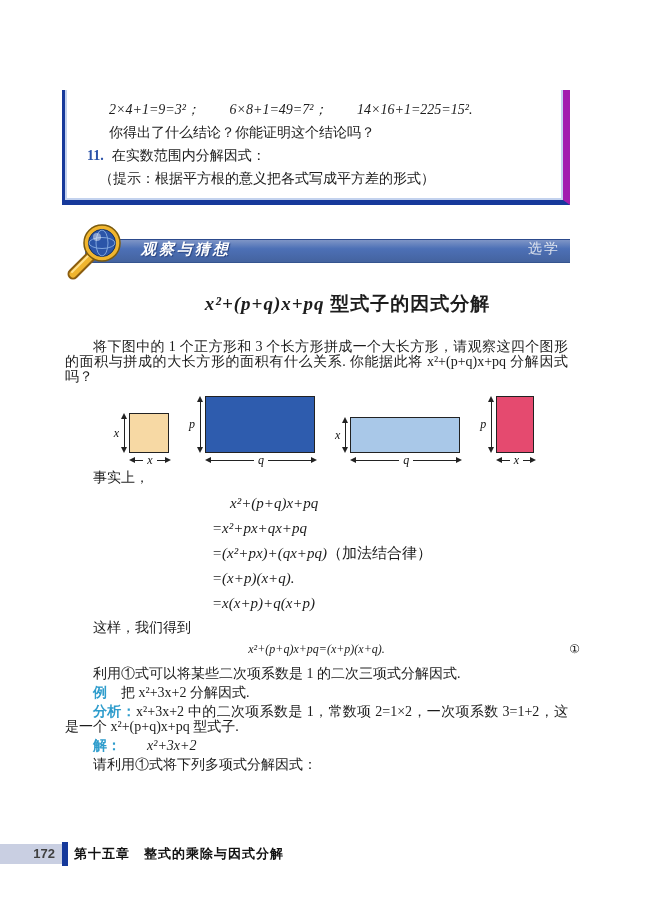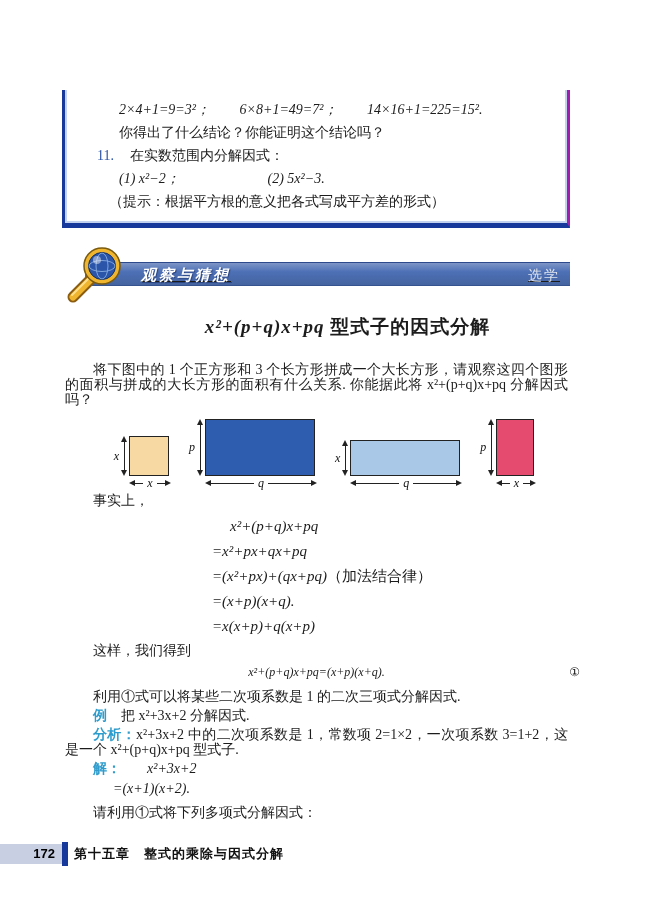--- a/index.html
+++ b/index.html
@@ -7,39 +7,38 @@
   .page {
     position:relative; width:650px; height:910px; background:#fff;
     font-family:"Liberation Serif","DejaVu Serif",serif;
     color:#1c1c1c; font-size:14px; overflow:hidden;
   }
   .math { font-family:"Liberation Serif","DejaVu Serif",serif; font-style:italic; }
 
   
   .exercise-box {
     margin:90px 78px 0 62px; width:508px;
-    border-left:3px solid #16399b; border-right:3px solid #a21caf; border-bottom:5px solid #16399b;
+    border-left:3px solid #16399b; border-right:7px solid #a21caf; border-bottom:5px solid #16399b;
     box-shadow: inset 2px 0 0 #c3d2ee, inset -2px 0 0 #c3d2ee, inset 0 -2px 0 #c3d2ee;
-    padding:8px 10px 10px 32px; line-height:23px;
+    padding:8px 10px 10px 22px; line-height:23px;
   }
   .box-line { margin-left:22px; }
   .eq-sp { display:inline-block; margin-right:26px; }
   .eq-sp:last-child { margin-right:0; }
   .item-line { display:flex; }
-  .item-num { color:#2b52a8; font-weight:normal; margin-right:16px; }
+  .item-num { color:#2b52a8; font-weight:bold; margin-right:8px; }
   .sub-line span:first-child { display:inline-block; width:145px; }
   .hint-line { margin-left:12px; }
 
   
   .banner { position:relative; margin:34px 0 0 85px; width:485px; height:24px;
     background:linear-gradient(180deg,#7e95c6 0%,#4d70b6 40%,#44639f 100%);
     border-top:1px solid #2c4a8c; border-bottom:1px solid #35548f;
-    display:flex; justify-content:space-between; align-items:flex-end;
+    display:flex; justify-content:space-between; align-items:flex-start;
     padding:0 10px 0 56px;
-    text-decoration:underline;
   }
   .banner-title { color:#ffffff; font-weight:bold; font-style:italic; font-size:15px;
     letter-spacing:3px; text-shadow:1px 1px 1px #2a4480; }
   .banner-tag { color:#dde3ee; font-size:14px; letter-spacing:2px; }
   .magnifier { position:absolute; left:-22px; top:-20px; width:64px; height:62px; }
 
   
   .section-title { text-align:center; margin-top:28px; font-size:19px; font-weight:bold; letter-spacing:1px;padding-left:45px; }
 
   
@@ -73,43 +72,39 @@
   .eq-num { position:absolute; right:-12px; top:0; font-style:normal; color:#111; }
 
   .kw { color:#2e9ccc; font-weight:bold; }
   .sol-line1 .math { margin-left:26px; }
   .sol-line2 { margin:0 82px 0 113px; line-height:25px; }
 
   
   .footer { position:absolute; top:842px; left:0; display:flex; align-items:center;
     font-family:"Liberation Sans","DejaVu Sans",sans-serif; }
   .f-page { width:62px; height:20px; background:#c9cfe2; text-align:right; padding-right:7px;
-    font-weight:bold; font-size:13px; line-height:20px; color:#000000; }
+    font-weight:bold; font-size:13px; line-height:20px; color:#404040; }
   .f-bar { width:6px; height:24px; background:#16399b; }
   .f-chapter { margin-left:6px; font-weight:bold; font-size:13px; color:#111; letter-spacing:1px; }
 </style>
 </head>
 <body>
 
 <div class="page">
 
   <div class="exercise-box">
     <div class="box-line math">
       <span class="eq-sp">2×4+1=9=3²；</span>
       <span class="eq-sp">6×8+1=49=7²；</span>
       <span class="eq-sp">14×16+1=225=15².</span>
     </div>
     <div class="box-line">你得出了什么结论？你能证明这个结论吗？</div>
     <div class="item-line">
       <span class="item-num">11.</span>
       <span>在实数范围内分解因式：</span>
-    </div>
-    <div class="box-line sub-line math">
-      <span>(1) x²−2；</span>
-      <span>(2) 5x²−3.</span>
     </div>
     <div class="hint-line">（提示：根据平方根的意义把各式写成平方差的形式）</div>
   </div>
 
   <div class="banner">
     <svg class="magnifier" viewBox="0 0 64 62">
       <line x1="10" y1="54" x2="28" y2="36" stroke="#8a5d10" stroke-width="11" stroke-linecap="round"></line>
       <line x1="10" y1="54" x2="28" y2="36" stroke="#f0b52e" stroke-width="7" stroke-linecap="round"></line>
       <line x1="9" y1="52" x2="25" y2="36" stroke="#ffe08a" stroke-width="2" stroke-linecap="round"></line>
       <circle cx="39" cy="23" r="18" fill="#f0b52e" stroke="#7a5a0e" stroke-width="1.5"></circle>
@@ -205,21 +200,20 @@
 
   <p class="para">
     <span class="kw">例</span>　<span>把 x²+3x+2 分解因式.</span>
   </p>
   <p class="para">
     <span class="kw">分析：</span><span>x²+3x+2 中的二次项系数是 1，常数项 2=1×2，一次项系数 3=1+2，这是一个 x²+(p+q)x+pq 型式子.</span>
   </p>
   <p class="para sol-line1">
     <span class="kw">解：</span><span class="math">x²+3x+2</span>
   </p>
-  <div class="sol-line2 math">=(x+1)(x+2).</div>
 
   <p class="para">请利用①式将下列多项式分解因式：</p>
 
   <div class="footer">
     <div class="f-page">172</div>
     <div class="f-bar"></div>
     <div class="f-chapter">第十五章　整式的乘除与因式分解</div>
   </div>
 
 </div>

